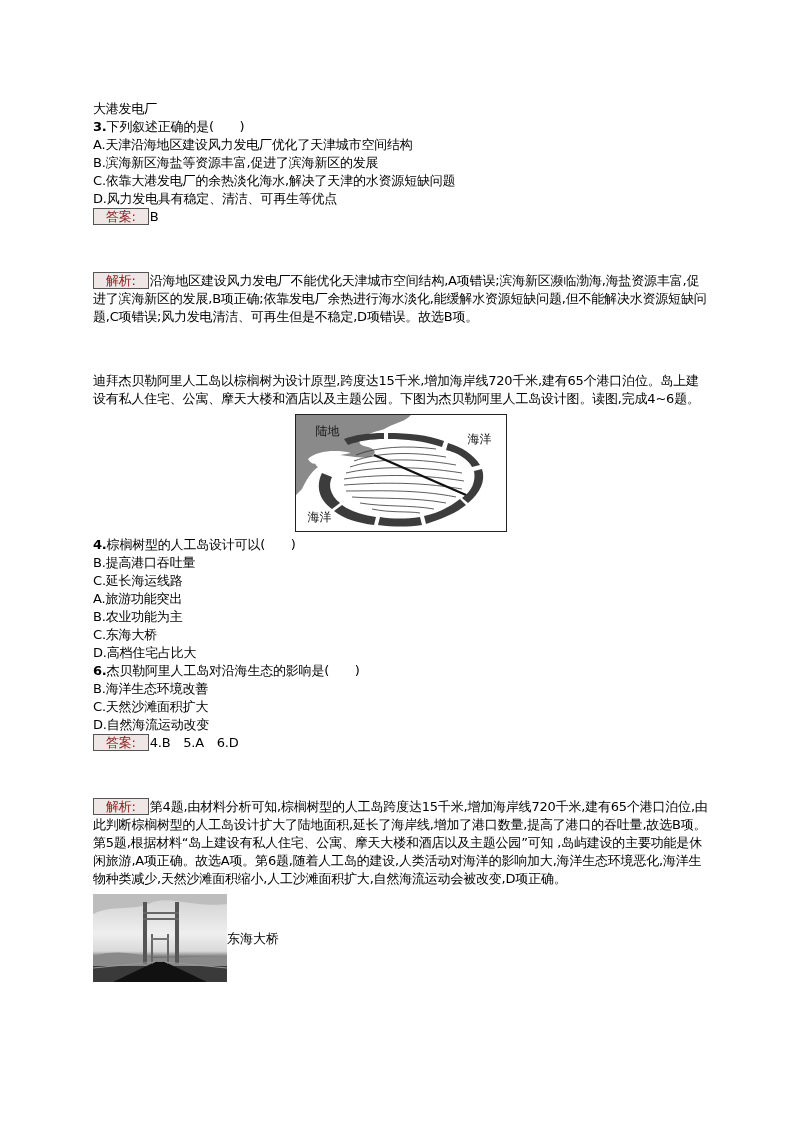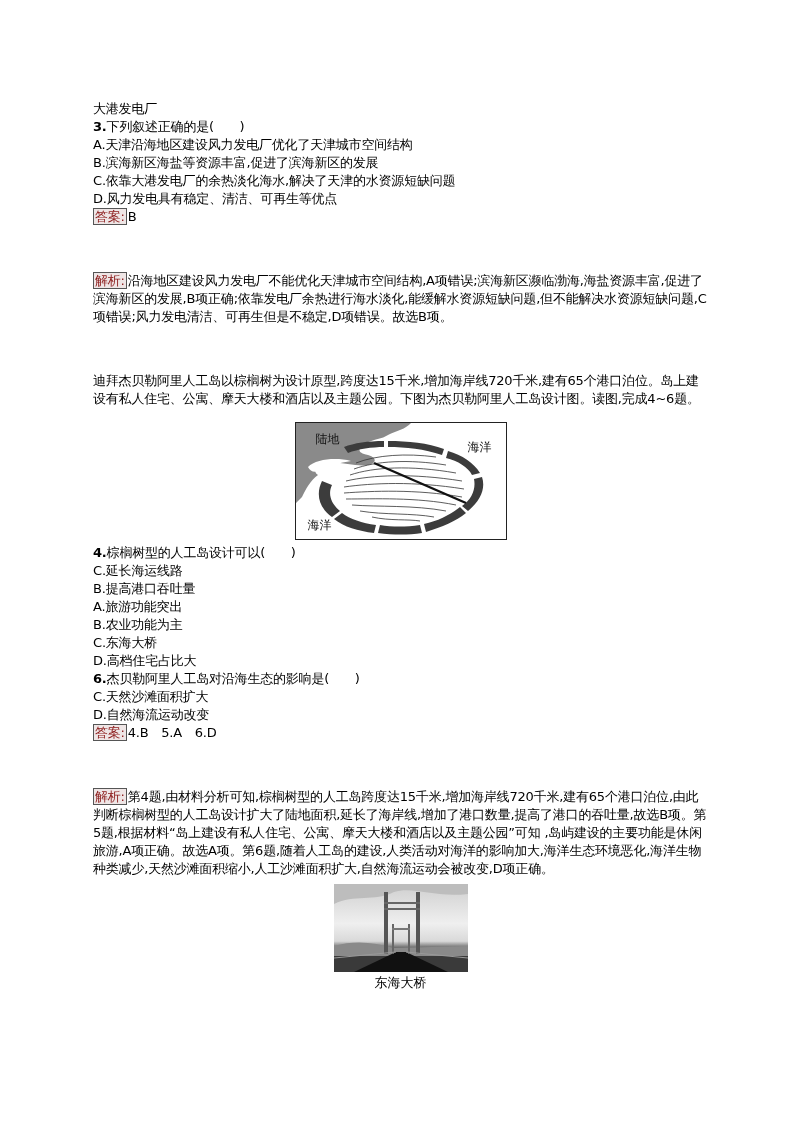--- a/index.html
+++ b/index.html
@@ -4,26 +4,26 @@
 <style>
   html, body { margin: 0; padding: 0; background: #ffffff; }
   body { width: 794px; height: 1123px; position: relative; overflow: hidden;
          font-family: "DejaVu Sans", "Liberation Sans", sans-serif; color: #000; }
   .page { position: absolute; left: 93px; top: 100px; width: 615px; }
   .line { font-size: 13px; line-height: 18px; white-space: nowrap; letter-spacing: -0.2px; }
   .center { text-align: left; }
   .qnum { font-weight: bold; }
   .para { font-size: 13px; line-height: 18px; letter-spacing: -0.2px; margin-top: 46px; }
   .tag { display: inline-block; color: #8b1a1a; background: #efe6e6; border: 1px solid #555;
-         padding: 0 1px; line-height: 15px; font-size: 13px; margin-right: 1px; }
+         padding: 0 12px; line-height: 15px; font-size: 13px; margin-right: 1px; }
   .fig-wrap { display: flex; justify-content: center; margin: 6px 0 4px 0; }
-  .fig { width: 210px; height: 116px; border: 1px solid #222; position: relative; overflow: hidden; background: #fff; margin-top: 8px; }
+  .fig { width: 210px; height: 116px; border: 1px solid #222; position: relative; overflow: hidden; background: #fff; }
   .fig svg { position: absolute; left: 0; top: 0; }
   .fig-label { position: absolute; font-size: 12px; color: #111; }
-  .photo-wrap { display: flex; flex-direction: column; align-items: center; margin-top: 6px; justify-content: space-between; }
+  .photo-wrap { display: flex; align-items: center; margin-top: 6px; }
   .photo { width: 134px; height: 88px; position: relative; overflow: hidden;
            background: linear-gradient(#cfcfcf, #efefef 45%, #d9d9d9 65%, #6f6f6f 72%, #2a2a2a 100%); }
   .caption { font-size: 13px; line-height: 18px; margin-top: 2px; }
 </style>
 </head>
 <body>
 
 <div class="page">
 
   <div class="line center">大港发电厂</div>
@@ -79,31 +79,32 @@
       </svg>
       <span class="fig-label" style="left:20px; top:8px;">陆地</span>
       <span class="fig-label" style="left:172px; top:16px;">海洋</span>
       <span class="fig-label" style="left:12px; top:94px;">海洋</span>
     </div>
   </div>
 
   <div class="line">
     <span class="qnum">4.</span><span>棕榈树型的人工岛设计可以(　　)</span>
   </div>
+  <div class="line">B.提高港口吞吐量</div>
   <div class="line">C.延长海运线路</div>
-  <div class="line">B.提高港口吞吐量</div>
 
   <div class="line">A.旅游功能突出</div>
   <div class="line">B.农业功能为主</div>
   <div class="line">C.东海大桥</div>
   <div class="line">D.高档住宅占比大</div>
 
   <div class="line">
     <span class="qnum">6.</span><span>杰贝勒阿里人工岛对沿海生态的影响是(　　)</span>
   </div>
+  <div class="line">B.海洋生态环境改善</div>
   <div class="line">C.天然沙滩面积扩大</div>
   <div class="line">D.自然海流运动改变</div>
 
   <div class="line">
     <span class="tag">答案:</span><span>4.B　5.A　6.D</span>
   </div>
   <div class="para">
     <span class="tag">解析:</span><span>第4题,由材料分析可知,棕榈树型的人工岛跨度达15千米,增加海岸线720千米,建有65个港口泊位,由此判断棕榈树型的人工岛设计扩大了陆地面积,延长了海岸线,增加了港口数量,提高了港口的吞吐量,故选B项。第5题,根据材料“岛上建设有私人住宅、公寓、摩天大楼和酒店以及主题公园”可知 ,岛屿建设的主要功能是休闲旅游,A项正确。故选A项。第6题,随着人工岛的建设,人类活动对海洋的影响加大,海洋生态环境恶化,海洋生物种类减少,天然沙滩面积缩小,人工沙滩面积扩大,自然海流运动会被改变,D项正确。</span>
   </div>
 

